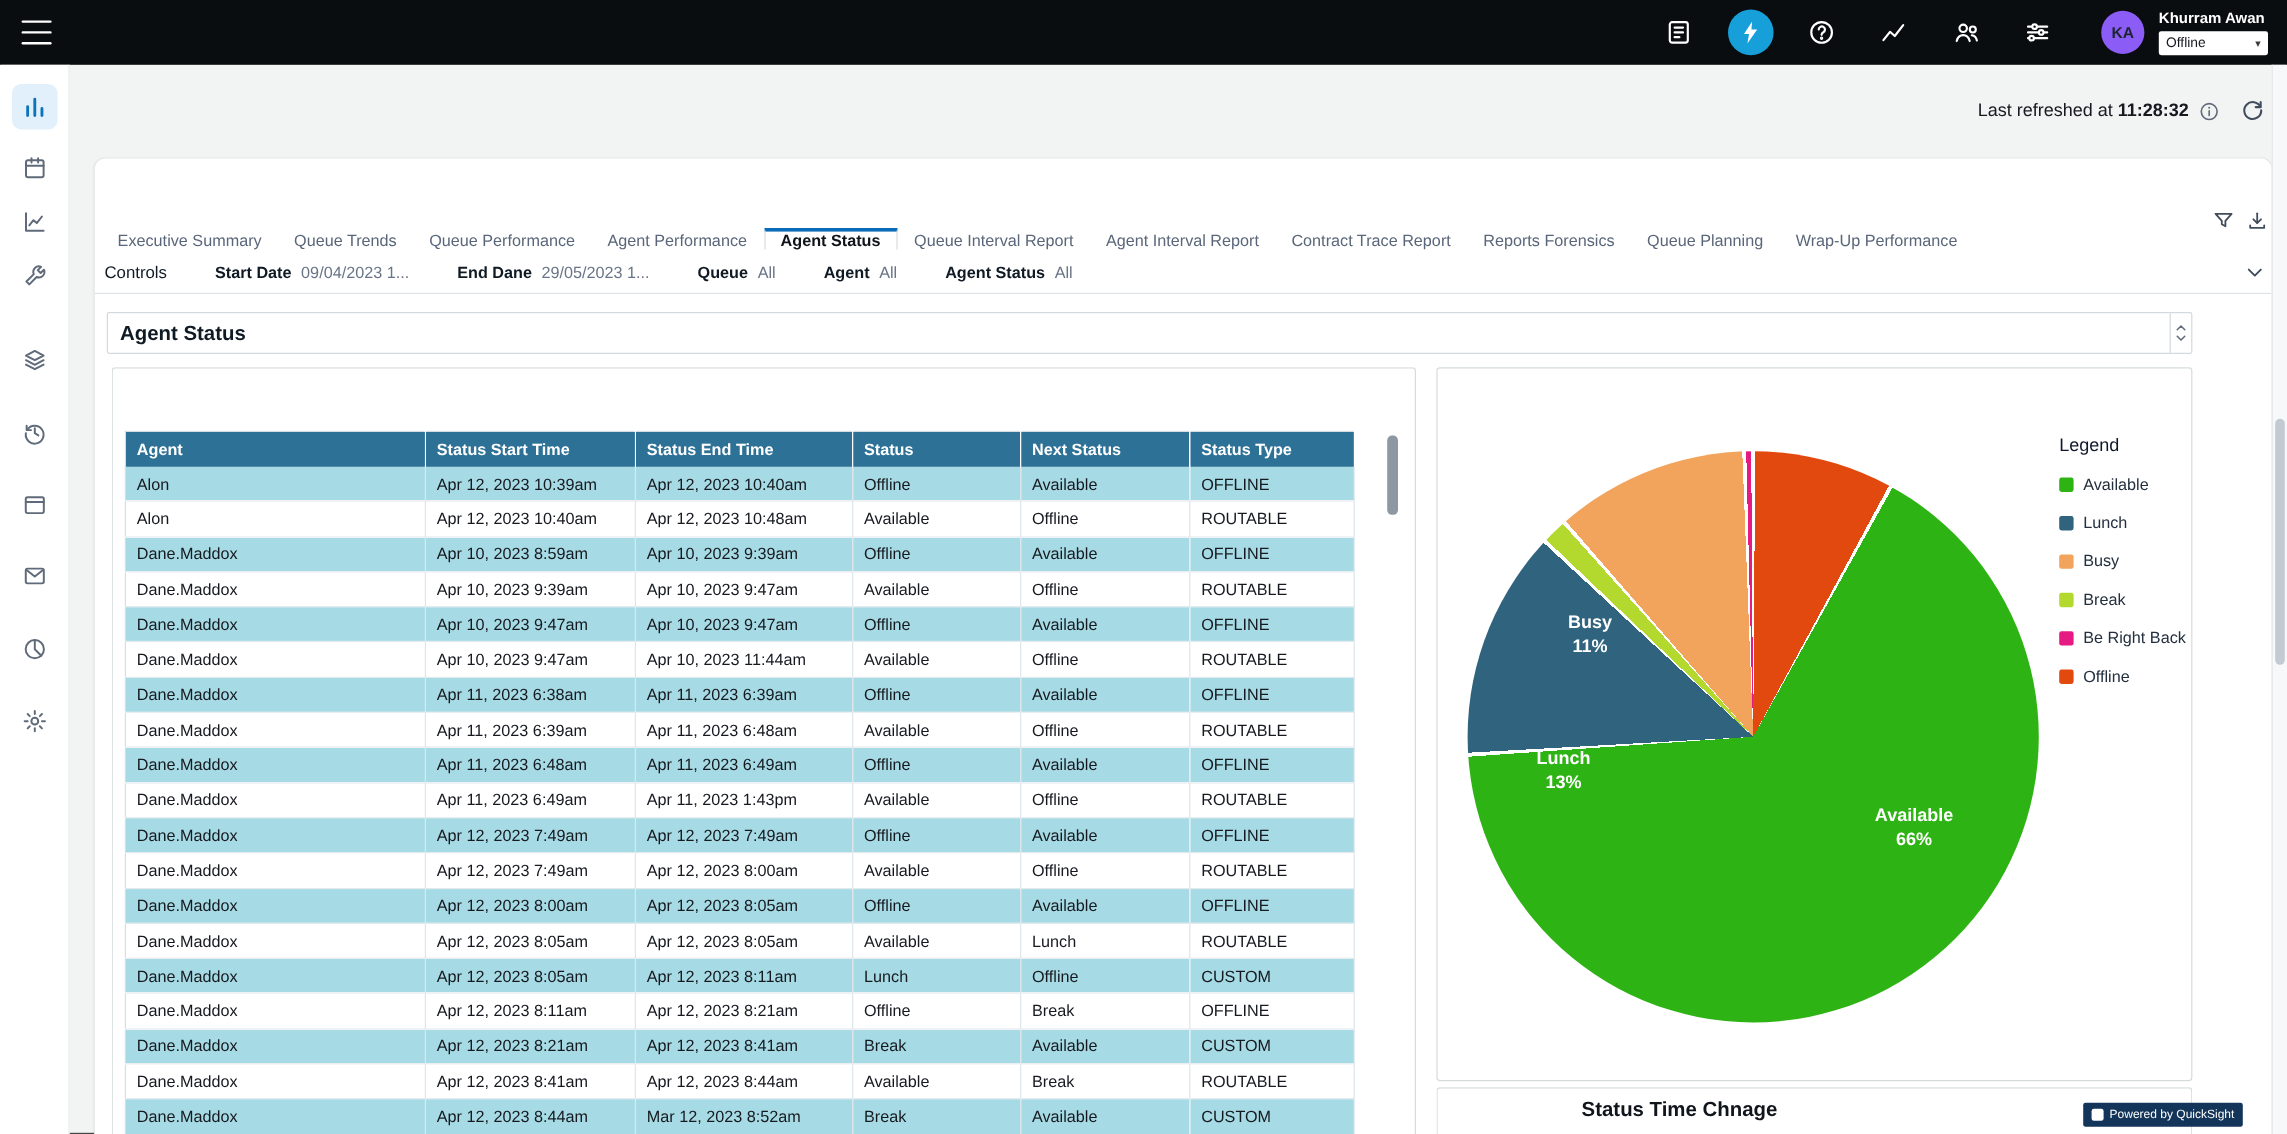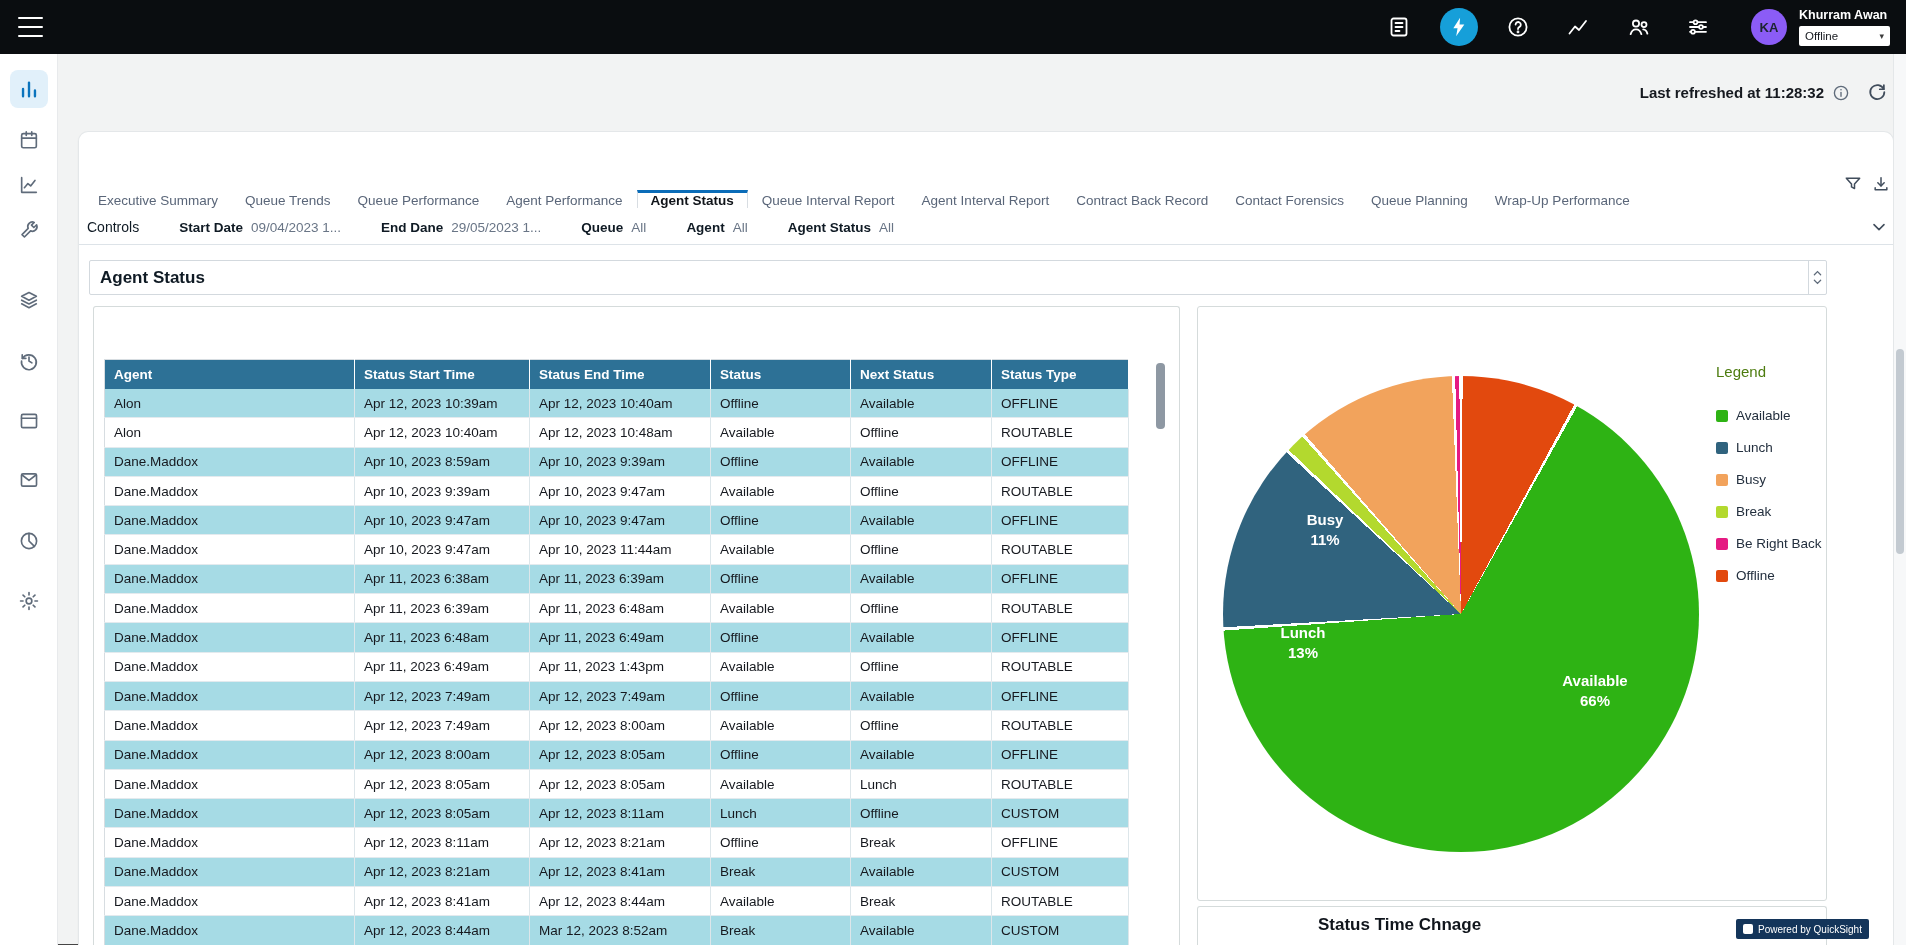--- a/index.html
+++ b/index.html
@@ -28,21 +28,21 @@
   .sb-item svg{width:22px;height:22px;}
   .sb-item.active{background:#e1f0fa;color:#0b74bd;}
 
   
   .hdr{position:absolute;left:78px;top:54px;height:77px;display:flex;align-items:center;gap:16px;}
   .hdr h1{margin:0;font-size:26px;color:#0f1a24;font-weight:700;}
   .badge{background:#1173b5;color:#fff;font-size:13.5px;padding:5px 12px;border-radius:3px;}
   .ic{display:inline-block;}
   .ic svg{width:100%;height:100%;}
   .ext{width:22px;height:22px;color:#3f4b5c;cursor:pointer;}
-  .refreshed{position:absolute;top:84px;right:82px;font-size:15px;color:#16191f;white-space:nowrap;font-weight:bold;}
+  .refreshed{position:absolute;top:84px;right:82px;font-size:15px;color:#16191f;white-space:nowrap;}
   .info{position:absolute;left:1832px;top:84px;width:18px;height:18px;color:#5f6b7a;cursor:pointer;}
   .refresh{position:absolute;left:1866px;top:81px;width:22px;height:22px;color:#414d5c;cursor:pointer;}
 
   
   .card{position:absolute;left:78px;top:131px;width:1816px;height:814px;background:#fff;border:1px solid #e4e7e9;border-bottom:none;
         border-radius:10px 10px 0 0;box-shadow:0 1px 2px rgba(0,0,0,.05);box-sizing:border-box;}
   .tabs{position:absolute;left:6px;top:40px;height:36px;display:flex;align-items:flex-end;}
   .tab{display:flex;align-items:center;padding:0 13px;font-size:13.5px;color:#5a6679;cursor:pointer;border-top:3px solid transparent;white-space:nowrap;}
   .tab.active{font-weight:700;color:#10141a;border-top-color:#0a6cb8;border-left:1px solid #d8dde2;border-right:1px solid #d8dde2;}
   .tab-sep{width:1px;background:#d8dde2;margin:10px 0;}
@@ -82,21 +82,21 @@
   .tscroll{position:absolute;right:14px;top:54px;bottom:2px;width:9px;}
   .tthumb{position:absolute;top:2px;left:0;width:9px;height:66px;background:#8e98a3;border-radius:4px;}
 
   .pie{position:absolute;left:25px;top:69px;width:476px;height:476px;border-radius:50%;cursor:pointer;}
   .pie-label{position:absolute;transform:translate(-50%,-50%);text-align:center;color:#fff;font-weight:700;font-size:15px;line-height:1.3;pointer-events:none;}
   .pie-label span{display:block;}
   .pl-busy{left:127px;top:222px;}
   .pl-lunch{left:105px;top:335px;}
   .pl-available{left:397px;top:383px;}
   .legend{position:absolute;left:518px;top:56px;width:110px;}
-  .legend-title{font-size:15px;color:#4d7c0f;margin-bottom:28px;}
+  .legend-title{font-size:15px;color:#0f172a;margin-bottom:16px;}
   .legend-item{display:flex;align-items:center;margin-bottom:17px;cursor:pointer;}
   .swatch{width:12px;height:12px;border-radius:2px;margin-right:8px;flex:0 0 12px;}
   .legend-label{font-size:13.5px;color:#232f3e;white-space:nowrap;}
 
   .qs-badge{position:absolute;left:1736px;top:919px;height:20px;background:#14355a;border-radius:2px;display:flex;align-items:center;gap:5px;
             padding:0 7px;color:#fff;font-size:10px;cursor:pointer;z-index:5;}
   .qs-logo{width:10px;height:10px;background:#fff;border-radius:2px;}
 
   .page-scrollbar{position:absolute;left:1893px;top:54px;width:13px;height:891px;background:#f7f8f9;border-left:1px solid #e4e7e9;box-sizing:border-box;}
   .pthumb{position:absolute;left:2px;top:295px;width:8px;height:205px;background:#c3cad1;border-radius:4px;}
@@ -240,23 +240,23 @@
         <div class="tab">Queue Performance</div>
         <div class="tab-sep"></div>
         <div class="tab">Agent Performance</div>
         <div class="tab-sep"></div>
         <div class="tab active">Agent Status</div>
         <div class="tab-sep"></div>
         <div class="tab">Queue Interval Report</div>
         <div class="tab-sep"></div>
         <div class="tab">Agent Interval Report</div>
         <div class="tab-sep"></div>
-        <div class="tab">Contract Back Record</div>
-        <div class="tab-sep"></div>
-        <div class="tab">Contact Forensics</div>
+        <div class="tab">Contract Trace Report</div>
+        <div class="tab-sep"></div>
+        <div class="tab">Reports Forensics</div>
         <div class="tab-sep"></div>
         <div class="tab">Queue Planning</div>
         <div class="tab-sep"></div>
         <div class="tab">Wrap-Up Performance</div>
       </div>
     <span class="ic filt">
       <svg viewBox="0 0 24 24" fill="none" stroke="currentColor" stroke-width="1.8" stroke-linejoin="round">
           <path d="M4 5h16l-6.2 7.1v5.4l-3.6-2v-3.4L4 5z"></path>
         </svg>
     </span>

